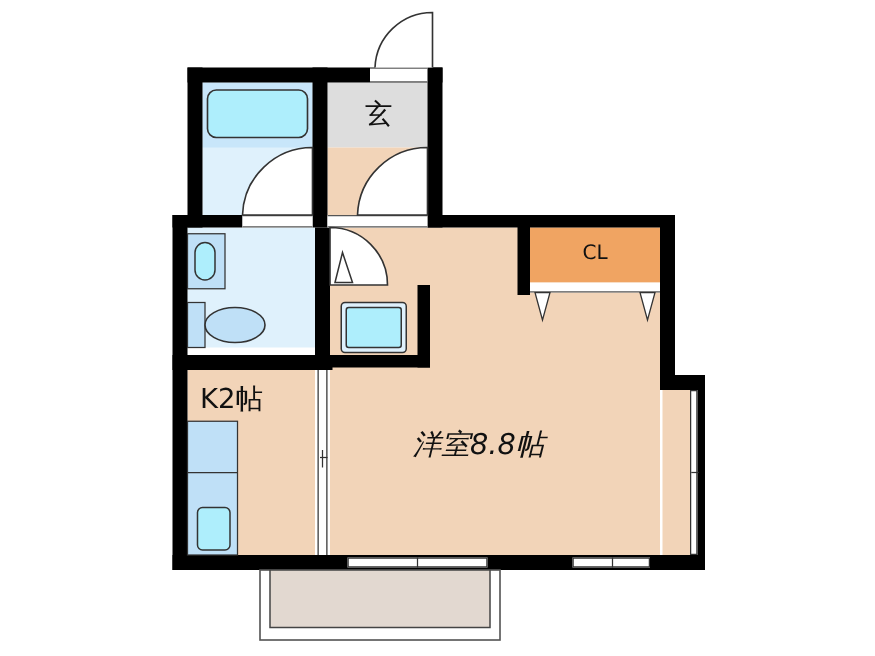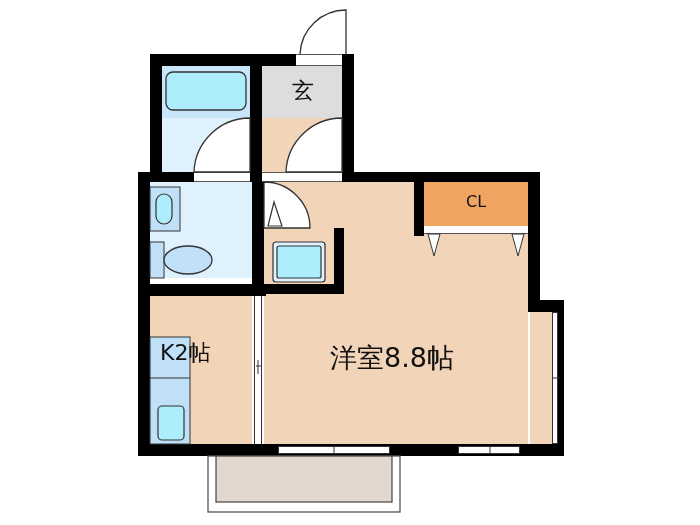--- a/index.html
+++ b/index.html
@@ -110,15 +110,15 @@
     <line x1="334" y1="446" x2="334" y2="454" stroke="#333" stroke-width="1"></line>
     <line x1="490" y1="446" x2="490" y2="454" stroke="#333" stroke-width="1"></line>
     <line x1="553" y1="378" x2="559" y2="378" stroke="#333" stroke-width="1"></line>
 
     <rect x="208" y="456" width="192" height="56" fill="#fff" stroke="#555" stroke-width="1.3"></rect>
     <rect x="216" y="456" width="176" height="46" fill="#e2d8d0" stroke="#444" stroke-width="1.2"></rect>
   </svg>
 
   <div class="label" style="left:292px;top:76px;font-size:22px;">玄</div>
   <div class="label" style="left:450px;top:192px;font-size:16px;margin-left:16px;">CL</div>
-  <div class="label" style="left:160px;top:304px;font-size:22px;margin-top:34px;">K2帖</div>
-  <div class="label" style="left:330px;top:340px;font-size:27px;">洋室8.8帖</div>
+  <div class="label" style="left:160px;top:304px;font-size:22px;">K2帖</div>
+  <div class="label" style="left:330px;top:340px;font-size:23px;font-style:italic;">洋室8.8帖</div>
 </div>
 
 </body></html>

